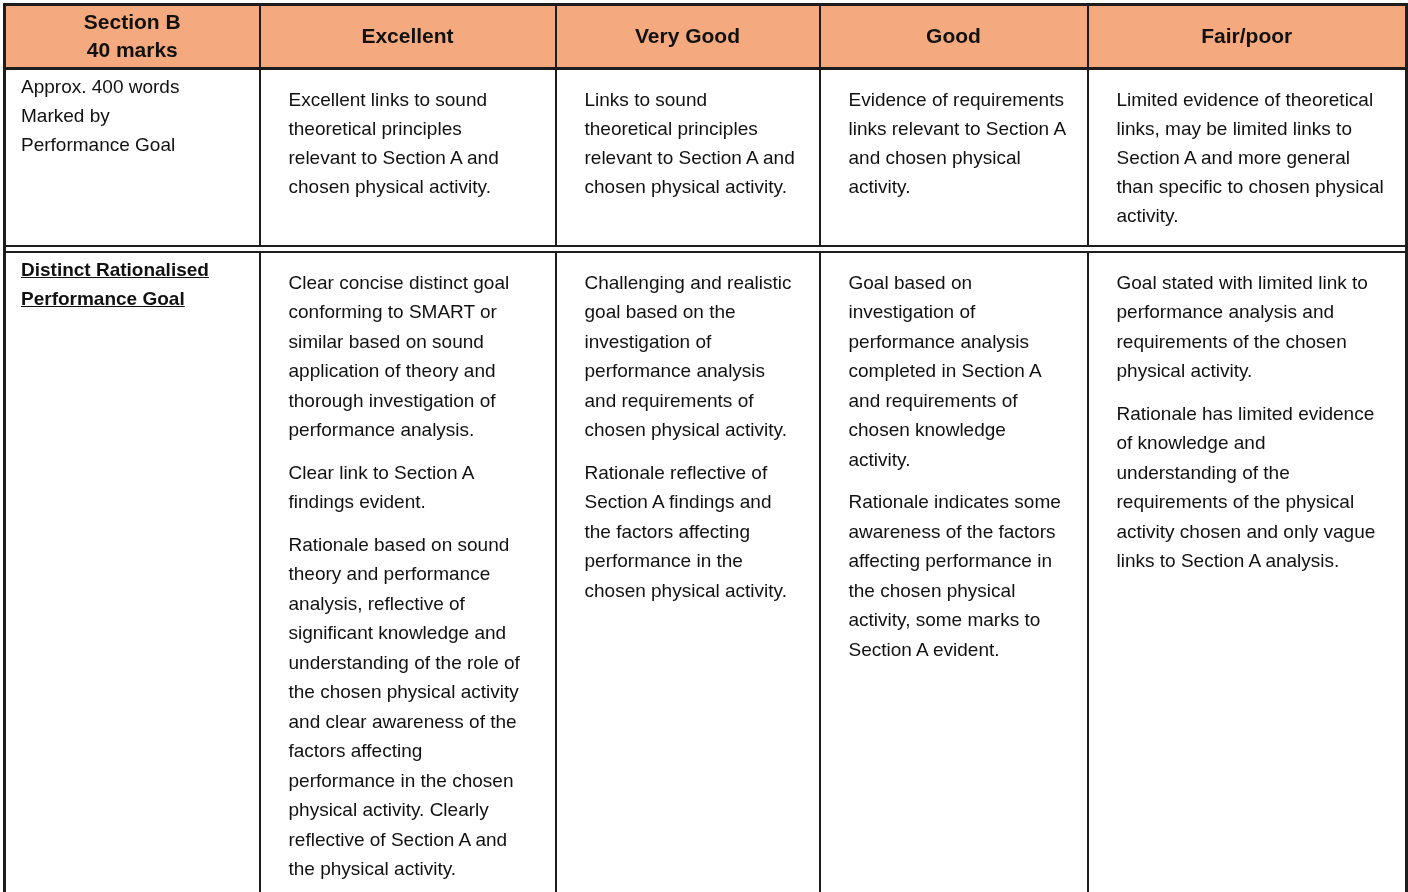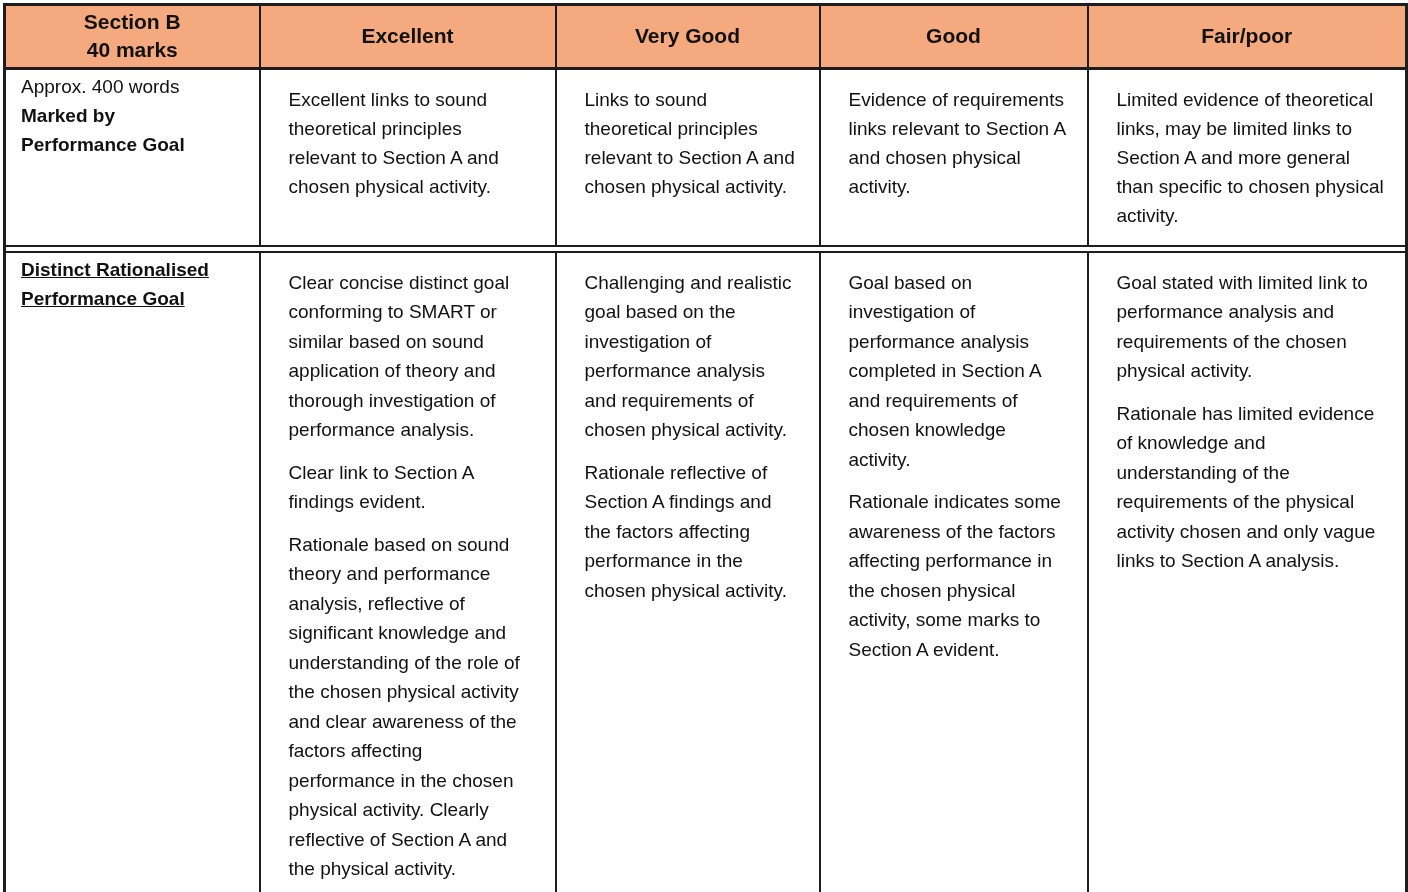--- a/index.html
+++ b/index.html
@@ -55,21 +55,21 @@
     text-align: left;
     padding: 2px 8px 2px 15px;
     background: #ffffff;
   }
   tr.row1 td { height: 152px; }
   tr.row2 td { height: 631px; line-height: 29.5px; }
 
   .para { margin: 13px; }
 
   .label-line { line-height: 29px; }
-  .bold { font-weight: bold; }
+  .bold { font-weight: normal; }
 
   td.label-cell-2 {
     text-align: center;
     vertical-align: middle;
     font-weight: bold;
     font-size: 19.5px;
     line-height: 27px;
     padding: 2px 14px;
     text-decoration: underline;
   }

